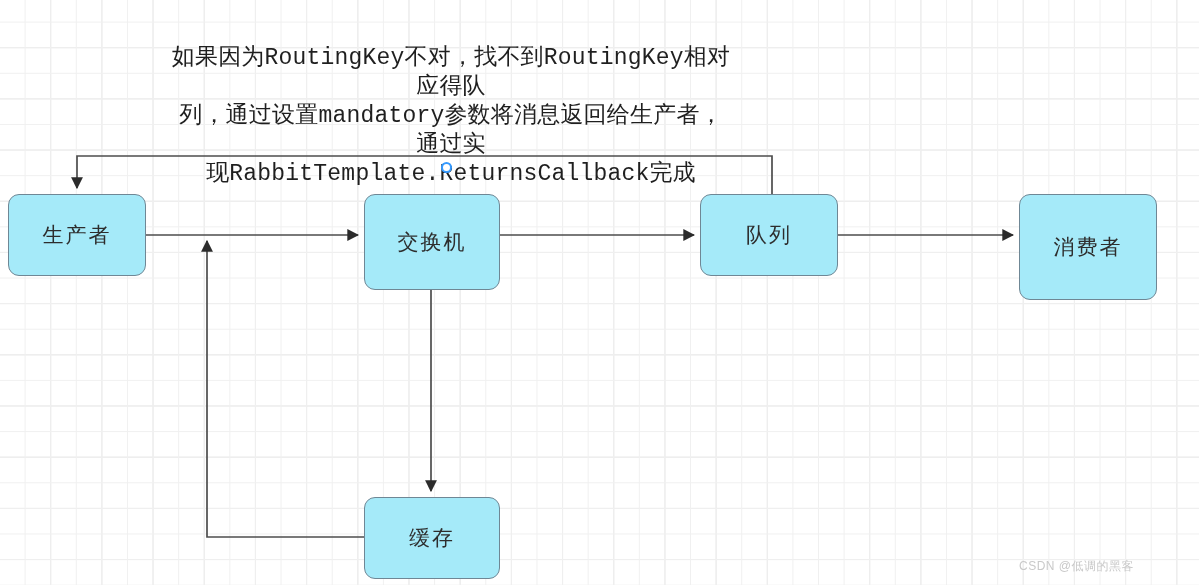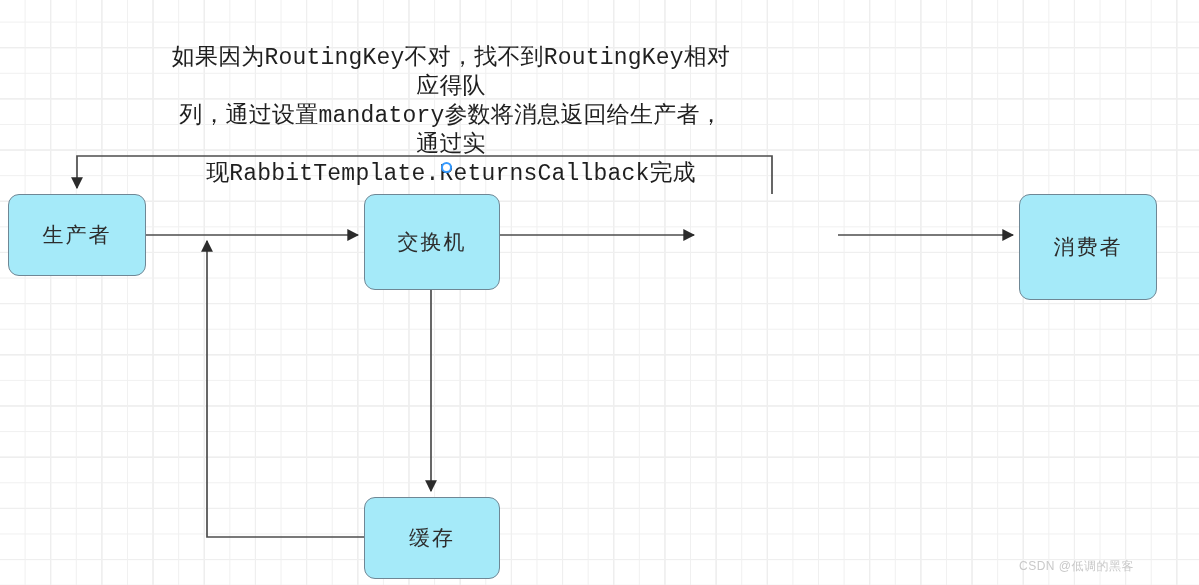--- a/index.html
+++ b/index.html
@@ -100,20 +100,21 @@
 
     <path d="M 431 276 L 431 491" fill="none" stroke="#4d4d4d" stroke-width="1.7" marker-end="url(#arrow)"></path>
 
     <path d="M 364 537 L 207 537 L 207 241" fill="none" stroke="#4d4d4d" stroke-width="1.7" marker-end="url(#arrow)"></path>
   </svg>
 
   <div class="node" style="left:8px;  top:194px; width:138px; height:82px;">生产者</div>
 
   <div class="node" style="left:364px; top:194px; width:136px; height:96px;">交换机</div>
 
+  <div class="node" style="left:700px; top:194px; width:138px; height:82px;">队列</div>
 
   <div class="node" style="left:1019px; top:194px; width:138px; height:106px;">消费者</div>
 
   <div class="node" style="left:364px; top:497px; width:136px; height:82px;text-align:right;">缓存</div>
 
   <div class="note" style="left:168px; top:44px; width:566px;">如果因为RoutingKey不对，找不到RoutingKey相对应得队
 列，通过设置mandatory参数将消息返回给生产者，通过实
 现RabbitTemplate.ReturnsCallback完成</div>
 
 

